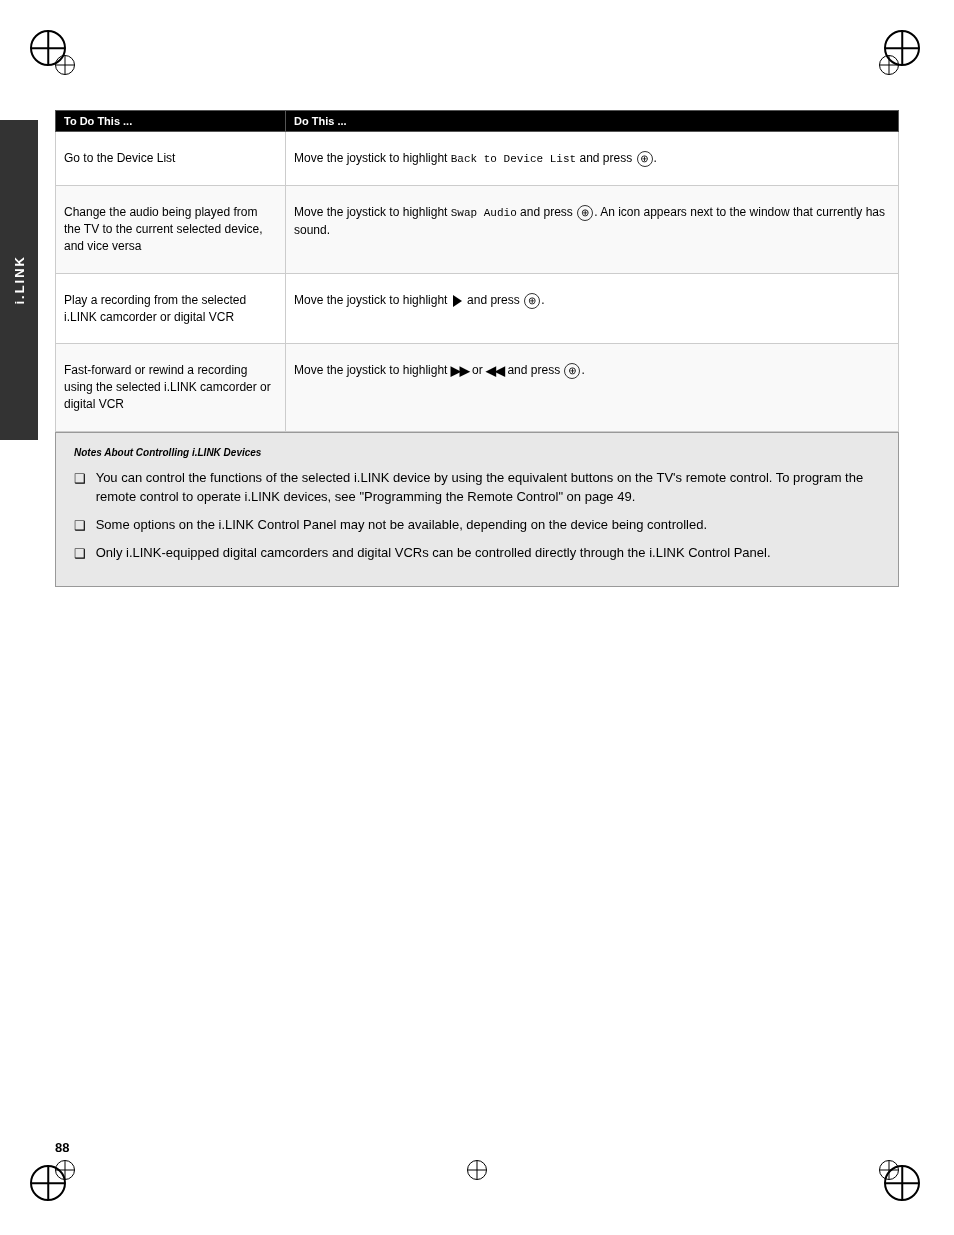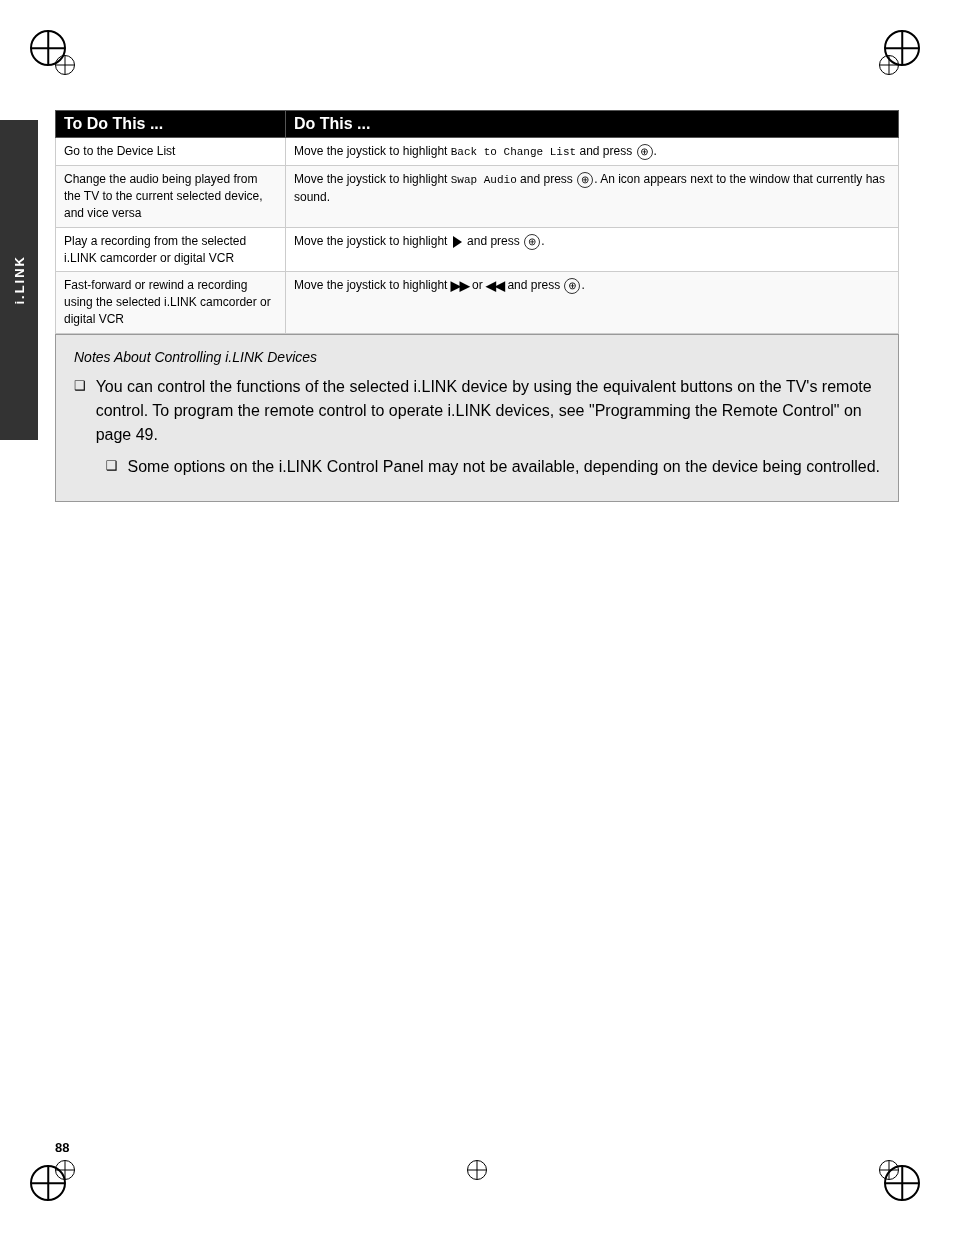--- a/index.html
+++ b/index.html
@@ -114,27 +114,27 @@
       width: 100%;
       border-collapse: collapse;
       border: 1px solid #999;
     }
 
     .main-table th {
       background: #000;
       color: #fff;
       padding: 4px 8px;
       text-align: left;
-      font-size: 16px;
+      font-size: 11px;
       font-weight: bold;
       border: 1px solid #555;
     }
 
     .main-table td {
-      padding: 5px 8px;
+      padding: 18px 8px;
       vertical-align: top;
       border: 1px solid #ccc;
       font-size: 12px;
       line-height: 1.4;
     }
 
     .main-table tr:nth-child(even) td {
       background: #f9f9f9;
     }
 
@@ -172,38 +172,37 @@
 
     
     .notes-box {
       background: #e8e8e8;
       border: 1px solid #999;
       margin-top: 0;
       padding: 14px 18px;
     }
 
     .notes-title {
-      font-size: 14px;
-      font-weight: normal;
+      font-size: 10px;
+      font-weight: bold;
       font-style: italic;
       margin-bottom: 10px;
     }
 
     .notes-list {
       list-style: none;
       padding: 0;
     }
 
     .notes-list li {
       display: flex;
       align-items: flex-start;
       margin-bottom: 8px;
-      font-size: 16px;
+      font-size: 13px;
       line-height: 1.5;
-      justify-content: flex-end;
     }
 
     .notes-list li::before {
       content: '❑';
       margin-right: 10px;
       margin-top: 1px;
       font-size: 13px;
       flex-shrink: 0;
     }
 
@@ -282,21 +281,21 @@
       <tr>
         <th class="col-left">To Do This ...</th>
         <th class="col-right">Do This ...</th>
       </tr>
     </thead>
     <tbody>
 
       <tr>
         <td>Go to the Device List</td>
         <td>
-          Move the joystick to highlight <span class="hl">Back to Change List</span> and press <span class="enter-icon">⊕</span>.
+          Move the joystick to highlight <span class="hl">Back to Device List</span> and press <span class="enter-icon">⊕</span>.
         </td>
       </tr>
 
       <tr>
         <td>Change the audio being played from the TV to the current selected device, and vice versa</td>
         <td>
           Move the joystick to highlight <span class="hl">Swap Audio</span> and press <span class="enter-icon">⊕</span>. An icon appears next to the window that currently has sound.
         </td>
       </tr>
 
@@ -322,18 +321,21 @@
 
   <div class="notes-box">
     <div class="notes-title">Notes About Controlling i.LINK Devices</div>
     <ul class="notes-list">
       <li>
         <span>You can control the functions of the selected i.LINK device by using the equivalent buttons on the TV's remote control. To program the remote control to operate i.LINK devices, see "Programming the Remote Control" on page 49.</span>
       </li>
       <li>
         <span>Some options on the i.LINK Control Panel may not be available, depending on the device being controlled.</span>
       </li>
+      <li>
+        <span>Only i.LINK-equipped digital camcorders and digital VCRs can be controlled directly through the i.LINK Control Panel.</span>
+      </li>
     </ul>
   </div>
 
 </div>
 
 <div class="page-number">88</div>
 
 </body></html>

